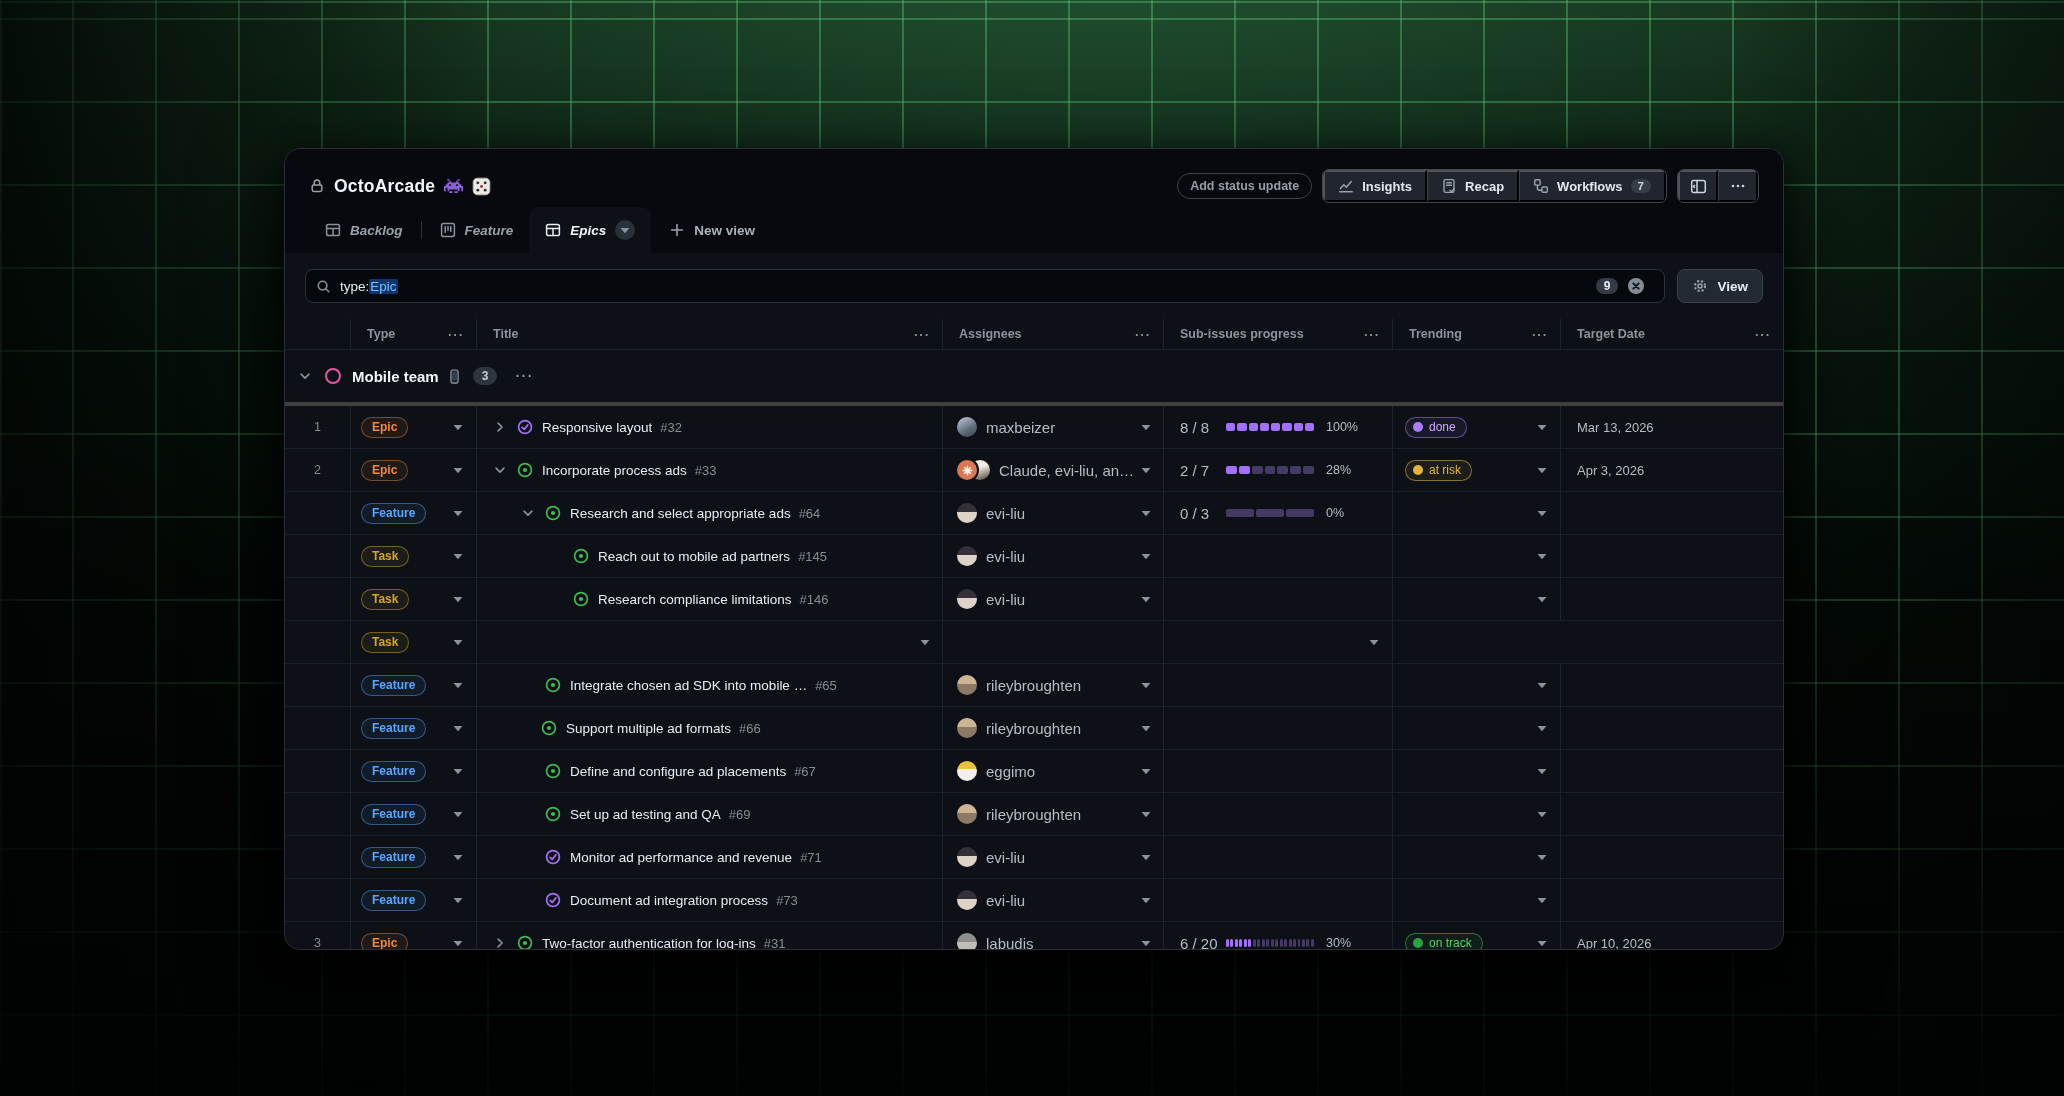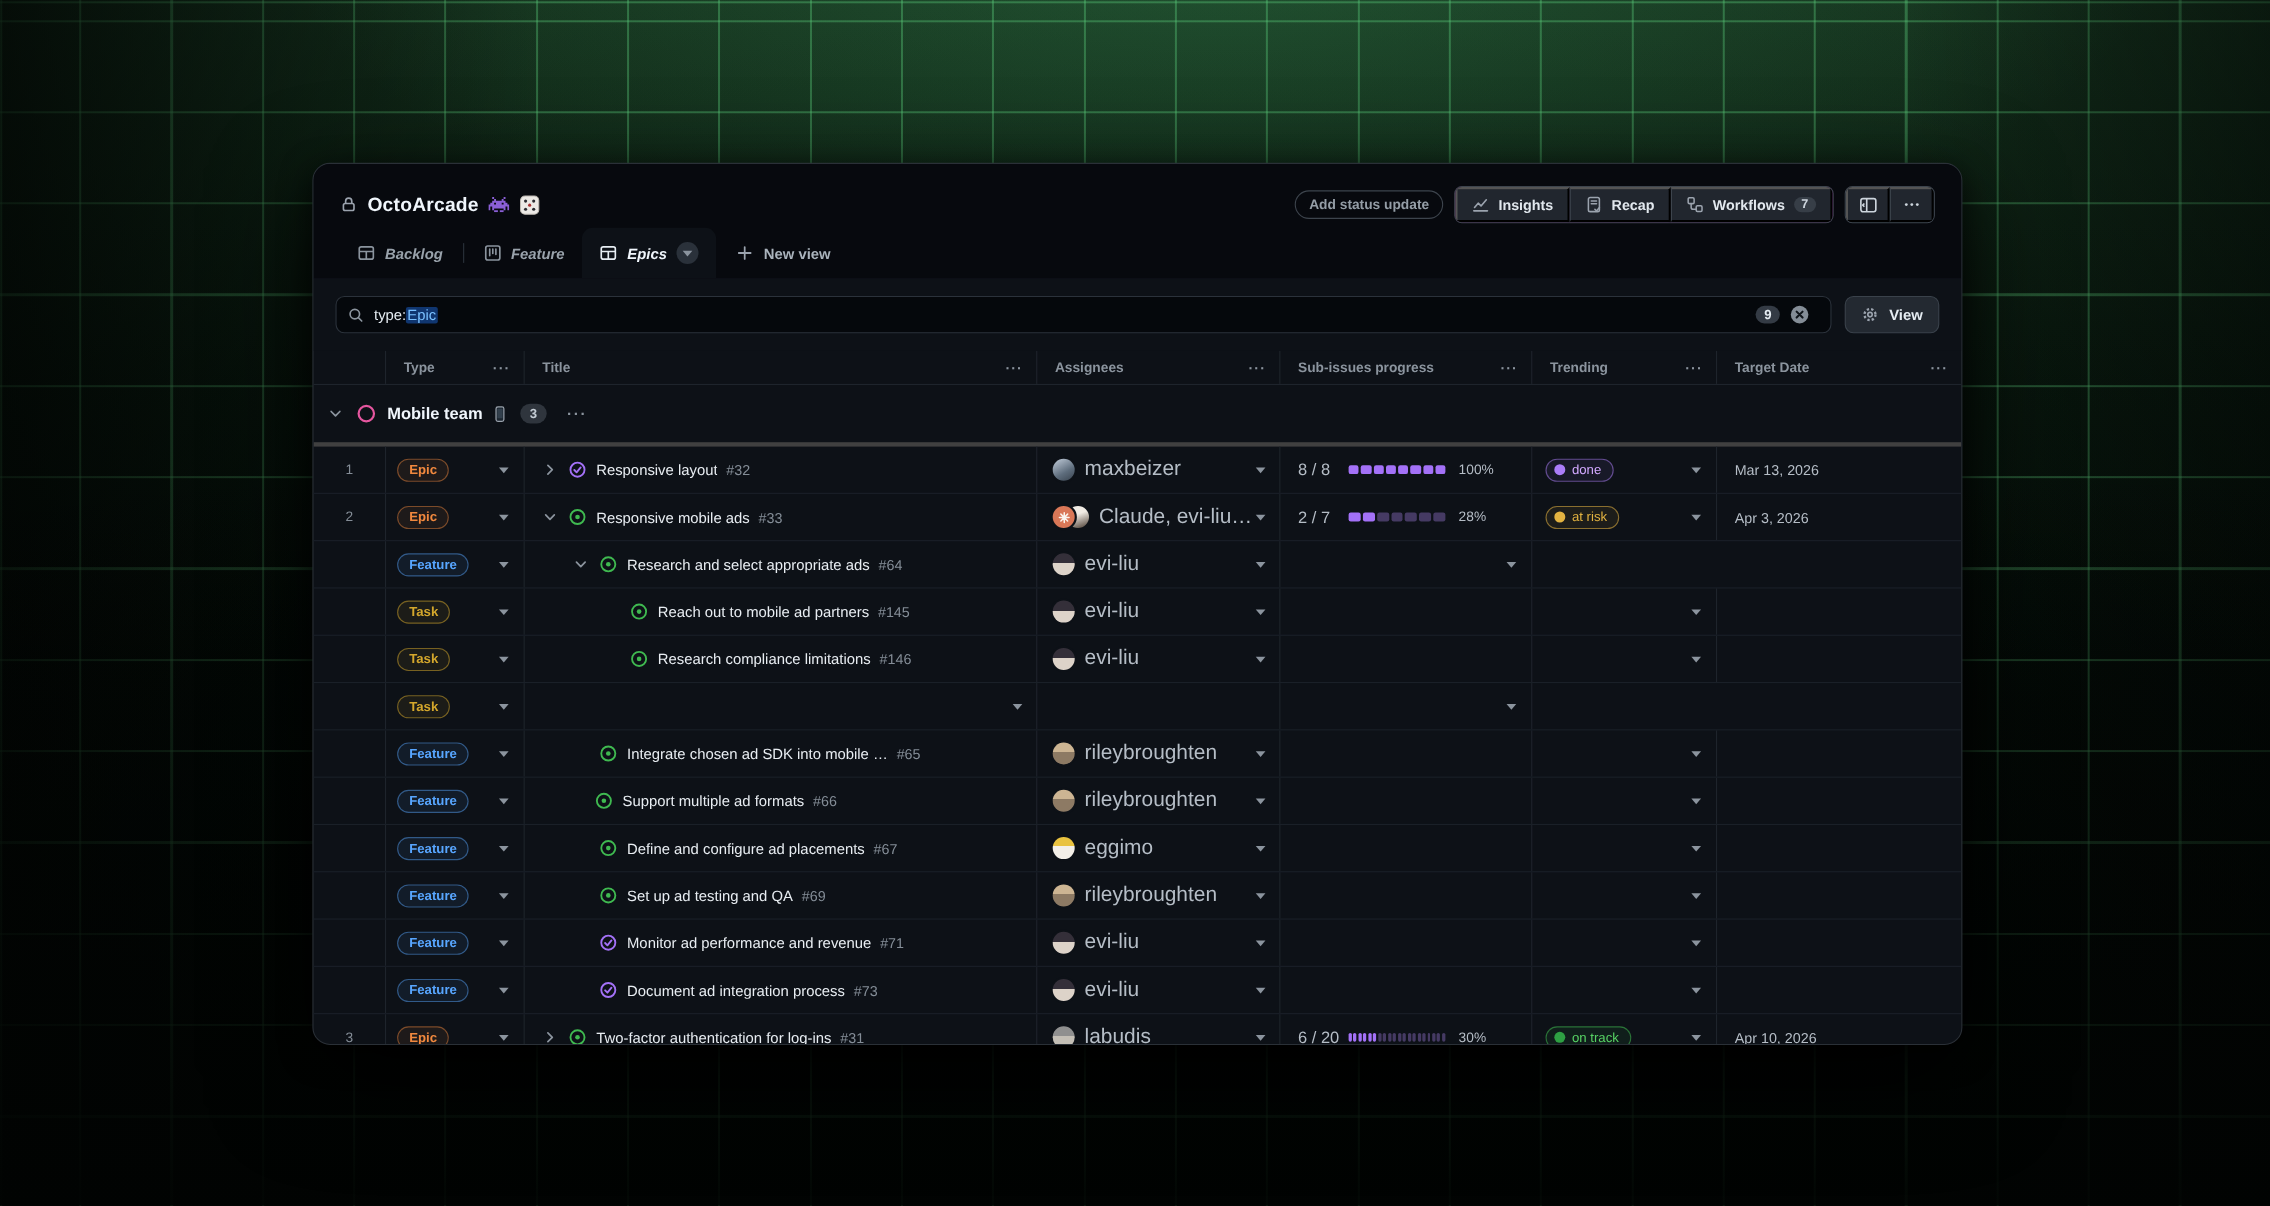--- a/index.html
+++ b/index.html
@@ -93,21 +93,21 @@
   .chevron-slot{width:24px;display:flex;align-items:center;flex:none;}
   .state-icon{width:16px;height:16px;margin-right:9px;flex:none;}
   .row-title{font-size:13.5px;color:#e8edf2;overflow:hidden;text-overflow:ellipsis;}
   .issue-num{font-size:13px;color:#848d97;margin-left:8px;}
   .assignee-cell{padding:0 12px 0 14px;}
   .avatar{width:20px;height:20px;border-radius:50%;flex:none;display:inline-flex;
     align-items:center;justify-content:center;overflow:hidden;}
   .avatar-stack{display:flex;align-items:center;flex:none;}
   .avatar-stack .avatar:first-child{z-index:2;box-shadow:0 0 0 2px #0d1117;}
   .avatar-stack .avatar + .avatar{margin-left:-7px;z-index:1;}
-  .assignee-name{font-size:19px;color:#b5bdc6;margin-left:9px;overflow:hidden;text-overflow:ellipsis;}
+  .assignee-name{font-size:15px;color:#b5bdc6;margin-left:9px;overflow:hidden;text-overflow:ellipsis;}
   .av-maxbeizer{background:linear-gradient(150deg,#aab6c4 15%,#5e6d7d 60%,#39434e);}
   .av-claude{background:#d97757;}
   .av-stack-behind{background:linear-gradient(160deg,#f0ebe4 40%,#574a3f 95%);}
   .av-evi-liu{background:linear-gradient(180deg,#342f39 46%,#ddd3c9 46%);}
   .av-rileybroughten{background:linear-gradient(180deg,#cdb593 44%,#8d7a64 44%);}
   .av-eggimo{background:linear-gradient(180deg,#e9c23f 42%,#f3efe8 42%);}
   .av-labudis{background:linear-gradient(180deg,#8f8f8f 45%,#c3beb5 45%);}
   .progress-cell{padding:0 16px;}
   .frac{min-width:46px;font-size:15px;color:#b5bdc6;}
   .bars{width:88px;display:flex;gap:2px;}
@@ -411,21 +411,21 @@
                 <svg xmlns="http://www.w3.org/2000/svg" width="14" height="14" viewBox="0 0 16 16" fill="none" stroke="#8b949e" stroke-width="1.8" stroke-linecap="round" stroke-linejoin="round">
                   <path d="M3.5 5.8L8 10.4l4.5-4.6"></path>
                 </svg>
               </span>
               <span class="icon state-icon">
                 <svg xmlns="http://www.w3.org/2000/svg" width="16" height="16" viewBox="0 0 16 16" fill="none">
                   <circle cx="8" cy="8" r="6.4" stroke="#3fb950" stroke-width="1.7"></circle>
                   <circle cx="8" cy="8" r="2.1" fill="#3fb950"></circle>
                 </svg>
               </span>
-              <span class="row-title">Responsive mobile ads</span>
+              <span class="row-title">Incorporate process ads</span>
               <span class="issue-num">#33</span>
             </div>
             <div class="cell assignee-cell">
               <span class="avatar-stack">
                 <span class="avatar av-claude">
                   <svg xmlns="http://www.w3.org/2000/svg" width="13" height="13" viewBox="0 0 16 16" stroke="#faf4ee" stroke-width="1.7" stroke-linecap="round">
                     <g>
                       <path d="M8 2.6v10.8M2.6 8h10.8M4.2 4.2l7.6 7.6M11.8 4.2l-7.6 7.6"></path>
                     </g>
                   </svg>
@@ -494,20 +494,29 @@
               <span class="avatar-stack">
                 <span class="avatar av-evi-liu"></span>
               </span>
               <span class="assignee-name">evi-liu</span>
               <span class="icon cell-caret">
                 <svg xmlns="http://www.w3.org/2000/svg" width="10" height="7" viewBox="0 0 10 7" fill="#8b949e">
                   <path d="M0.6 1h8.8L5 6.2z"></path>
                 </svg>
               </span>
             </div>
+            <div class="cell progress-cell">
+              <span class="frac">0 / 3</span>
+              <span class="bars">
+                <span class="seg"></span>
+                <span class="seg"></span>
+                <span class="seg"></span>
+              </span>
+              <span class="pct">0%</span>
+            </div>
             <div class="cell trending-cell">
               <span class="icon cell-caret">
                 <svg xmlns="http://www.w3.org/2000/svg" width="10" height="7" viewBox="0 0 10 7" fill="#8b949e">
                   <path d="M0.6 1h8.8L5 6.2z"></path>
                 </svg>
               </span>
             </div>
             <div class="cell date-cell"></div>
           </div>
           <div class="trow drow">

